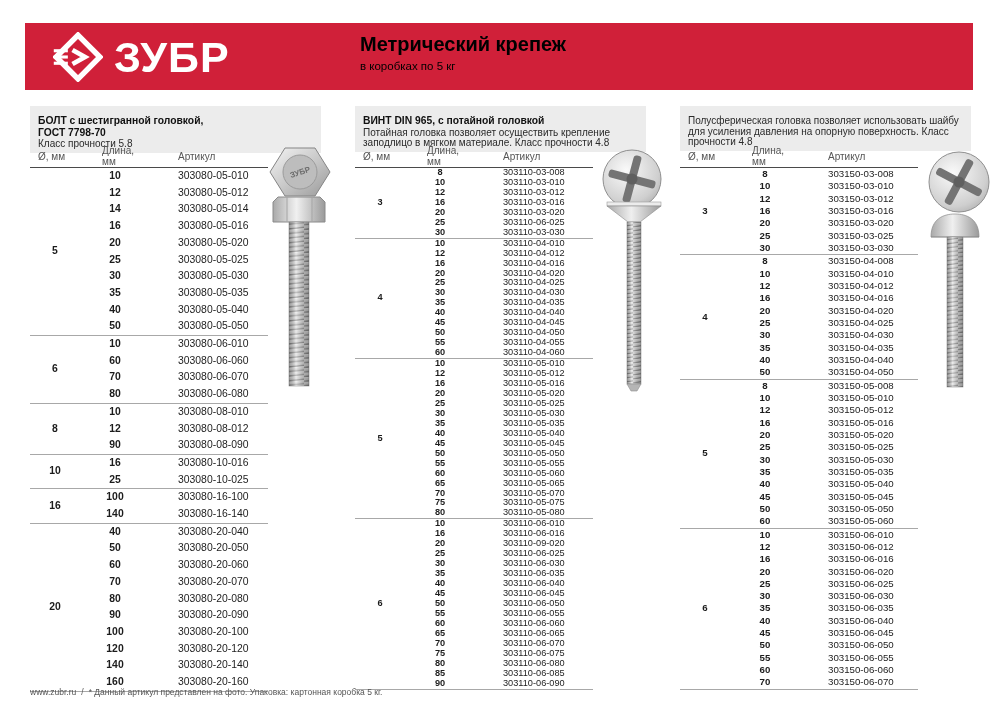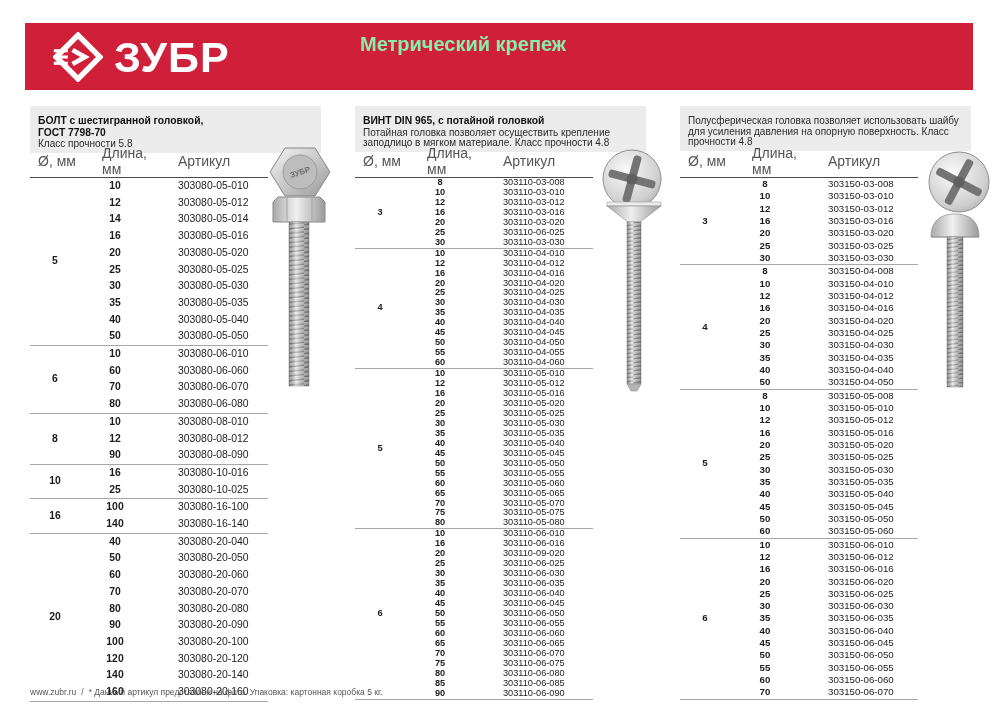--- a/index.html
+++ b/index.html
@@ -4,34 +4,34 @@
 <style>
   *{margin:0;padding:0;box-sizing:border-box}
   html,body{width:1000px;height:706px;background:#fff;font-family:"Liberation Sans",sans-serif;overflow:hidden}
   .page{position:relative;width:1000px;height:622px;background:#fff}
 
   
   .banner{position:absolute;left:25px;top:23px;width:948px;height:67px;background:#d02039}
   .logo{position:absolute;left:28px;top:9px;display:flex;align-items:center;gap:11px}
   .logo-icon{display:block}
   .brand{color:#fff;font-size:43px;font-weight:bold;letter-spacing:1px;line-height:48px}
-  .banner-titles{position:absolute;left:335px;top:9px;color:#86efac}
+  .banner-titles{position:absolute;left:335px;top:9px;color:#000000}
   .banner-title{font-size:20px;font-weight:bold;line-height:24px}
   .banner-sub{font-size:11.5px;line-height:14px;margin-top:3px}
 
   
   .col-section{position:absolute;top:106px;width:320px;height:578px}
   #sec1{left:30px}#sec2{left:355px}#sec3{left:680px}
   .title-block{background:#ececec;width:291px;min-height:34px;padding:9px 8px 3px 8px}
   .t-title{font-size:10.3px;font-weight:bold;line-height:11.5px;color:#111}
   .t-sub{font-size:10px;line-height:10.5px;color:#2a2a2a;margin-top:1px}
 
   
   table{border-collapse:collapse;table-layout:fixed;width:238px;position:absolute;left:0;top:39px;border-bottom:1px solid #a8a8a8;background:transparent}
-  th{font-weight:normal;font-size:14px;color:#555;text-align:left;height:14px;border-bottom:1px solid #4a4a4a;vertical-align:middle}
+  th{font-weight:normal;font-size:10px;color:#555;text-align:left;height:14px;border-bottom:1px solid #4a4a4a;vertical-align:middle}
   th.h-dia{padding-left:8px}
   th.h-len{padding-left:22px}
   th.h-art{padding-left:28px}
   td{color:#1c1c1c;vertical-align:middle;white-space:nowrap}
   td.dia{text-align:center;font-weight:bold}
   td.len{text-align:center;font-weight:bold}
   td.art{padding-left:28px}
   tr.group-start td{border-top:1px solid #a8a8a8}
   tbody tr:first-child td{border-top:none}
   #sec1 td{height:16.7px;font-size:10.4px;line-height:16.7px}
@@ -66,20 +66,21 @@
         <g stroke="#ffffff" stroke-width="4">
           <line x1="1" y1="24" x2="19" y2="24"></line>
           <line x1="1" y1="32" x2="19" y2="32"></line>
           <line x1="1" y1="40" x2="19" y2="40"></line>
         </g>
       </svg>
       <span class="brand">ЗУБР</span>
     </div>
     <div class="banner-titles">
       <div class="banner-title">Метрический крепеж</div>
+      <div class="banner-sub">в коробках по 5 кг</div>
     </div>
   </header>
 
   <section class="col-section" id="sec1">
     <div class="title-block">
       <div class="t-title">БОЛТ с шестигранной головкой,</div>
       <div class="t-title">ГОСТ 7798-70</div>
       <div class="t-sub">Класс прочности 5.8</div>
     </div>
     <table>

